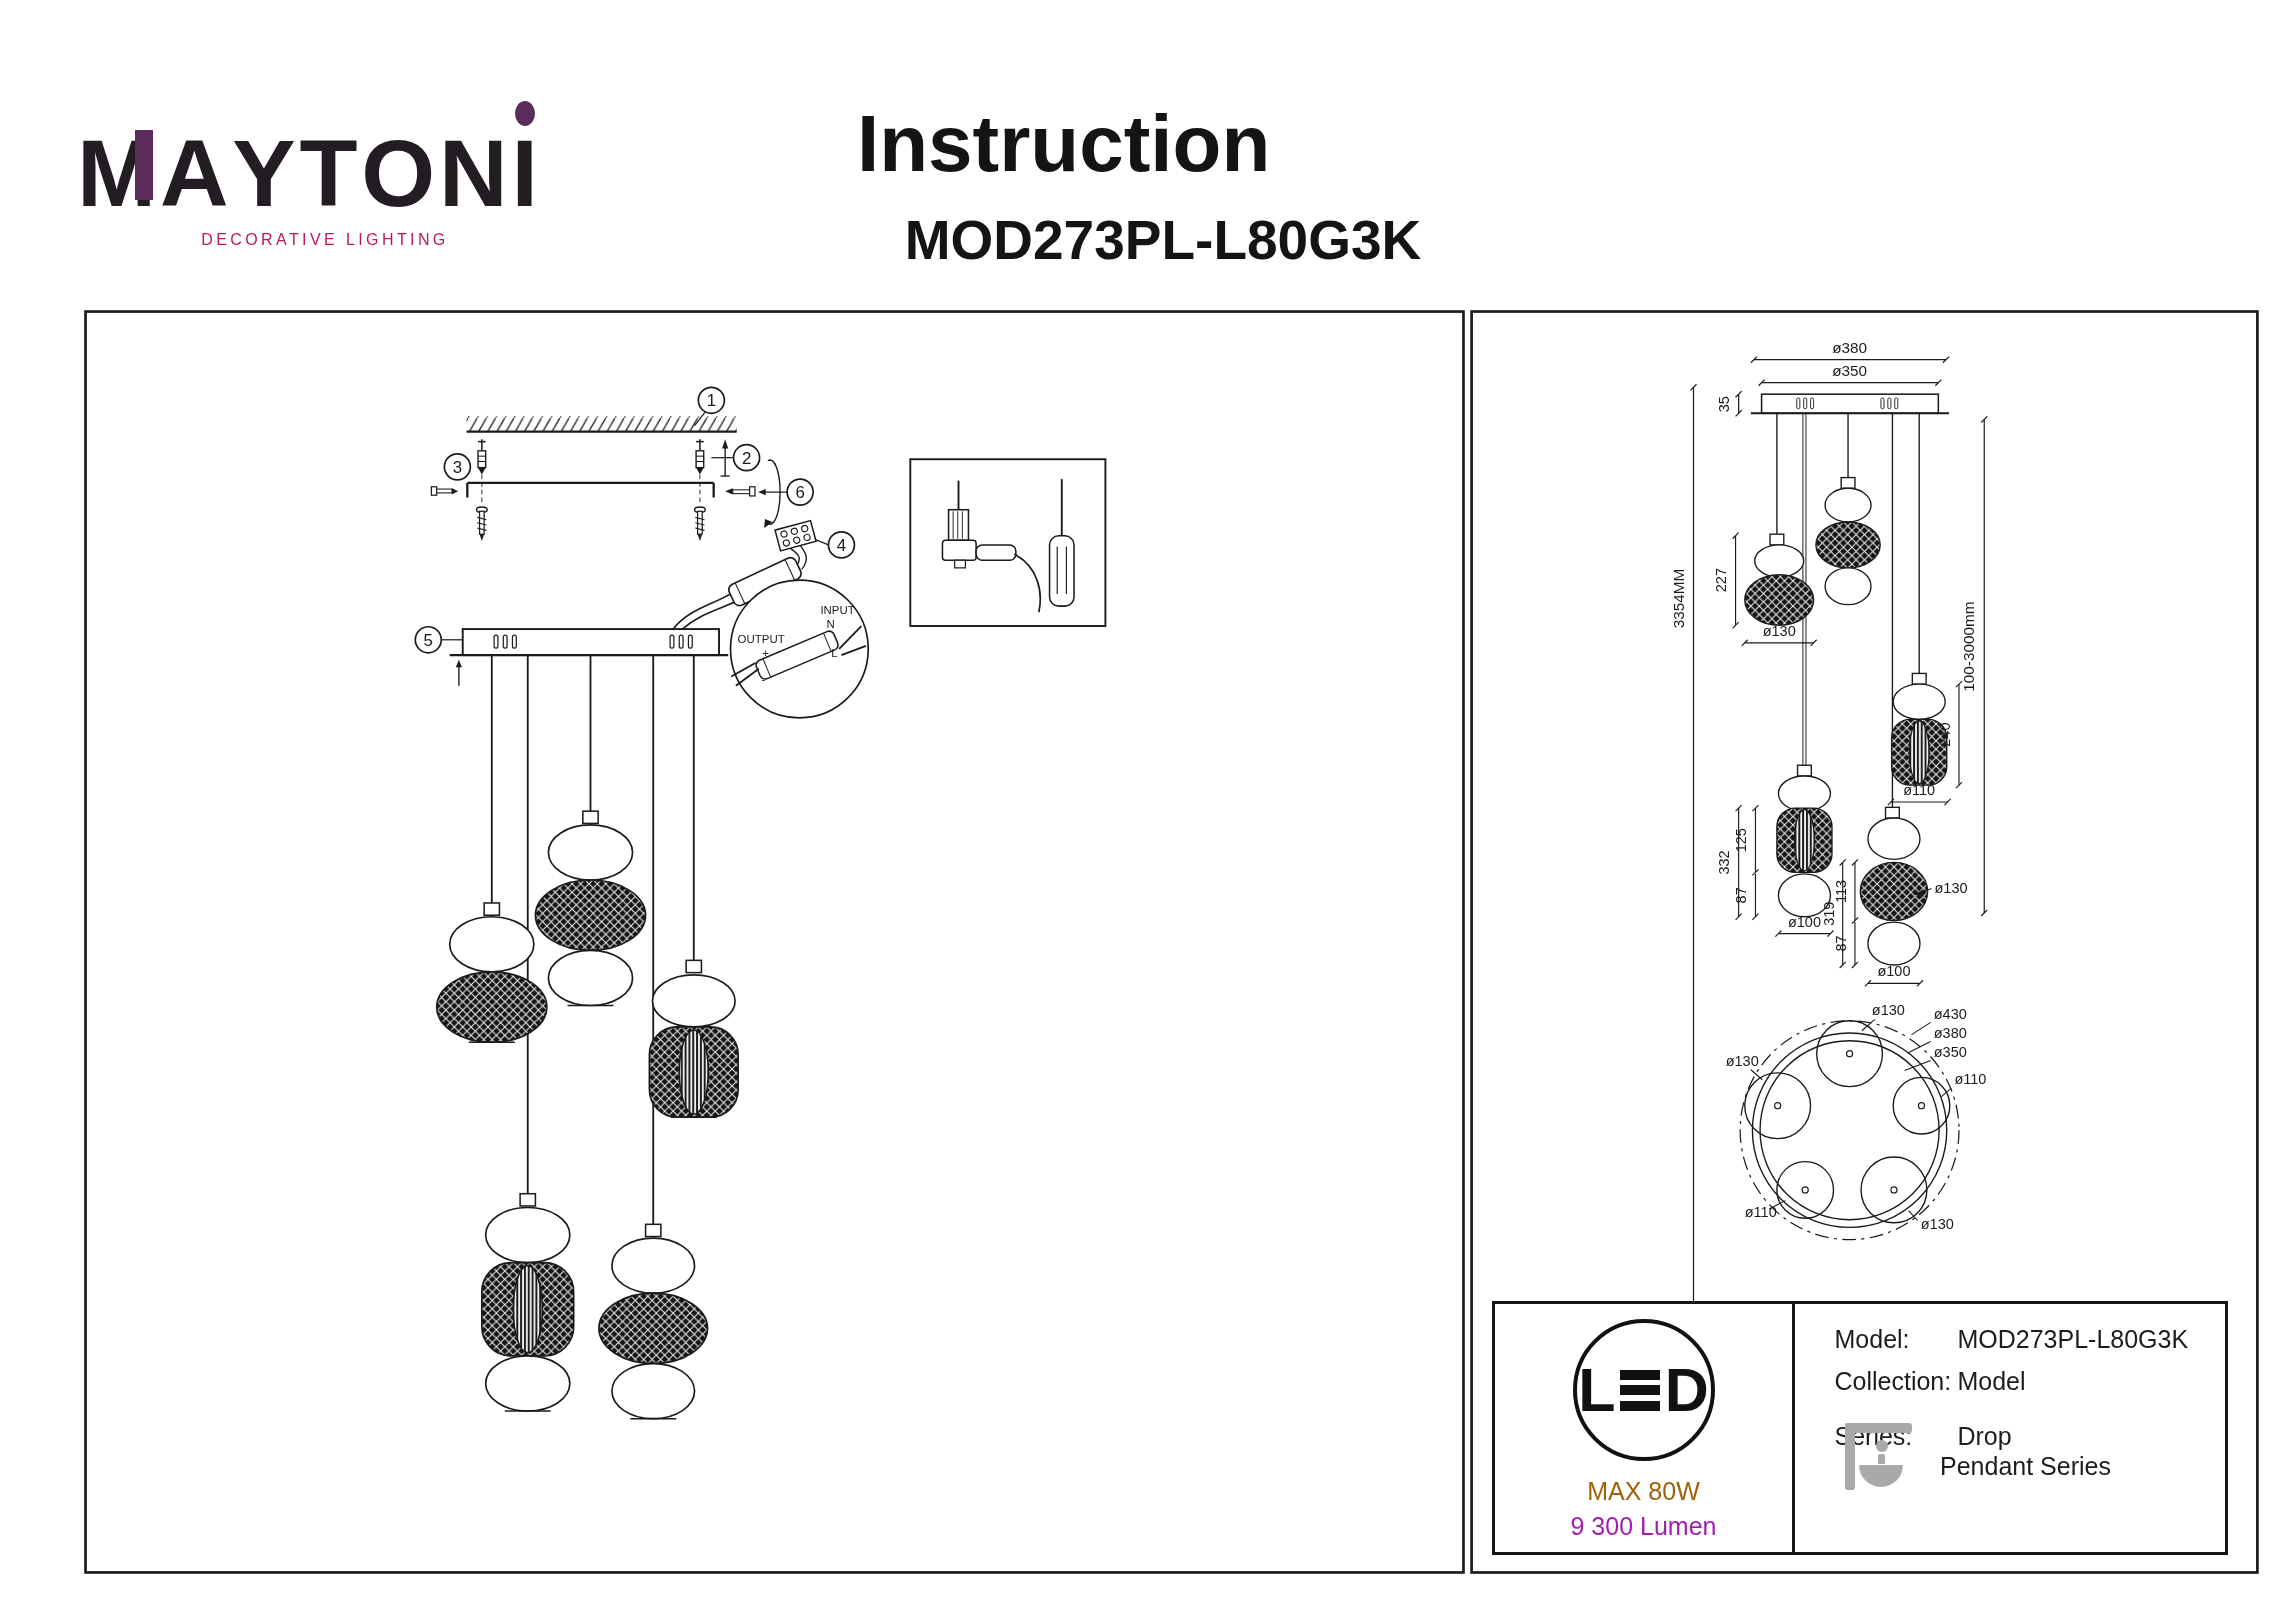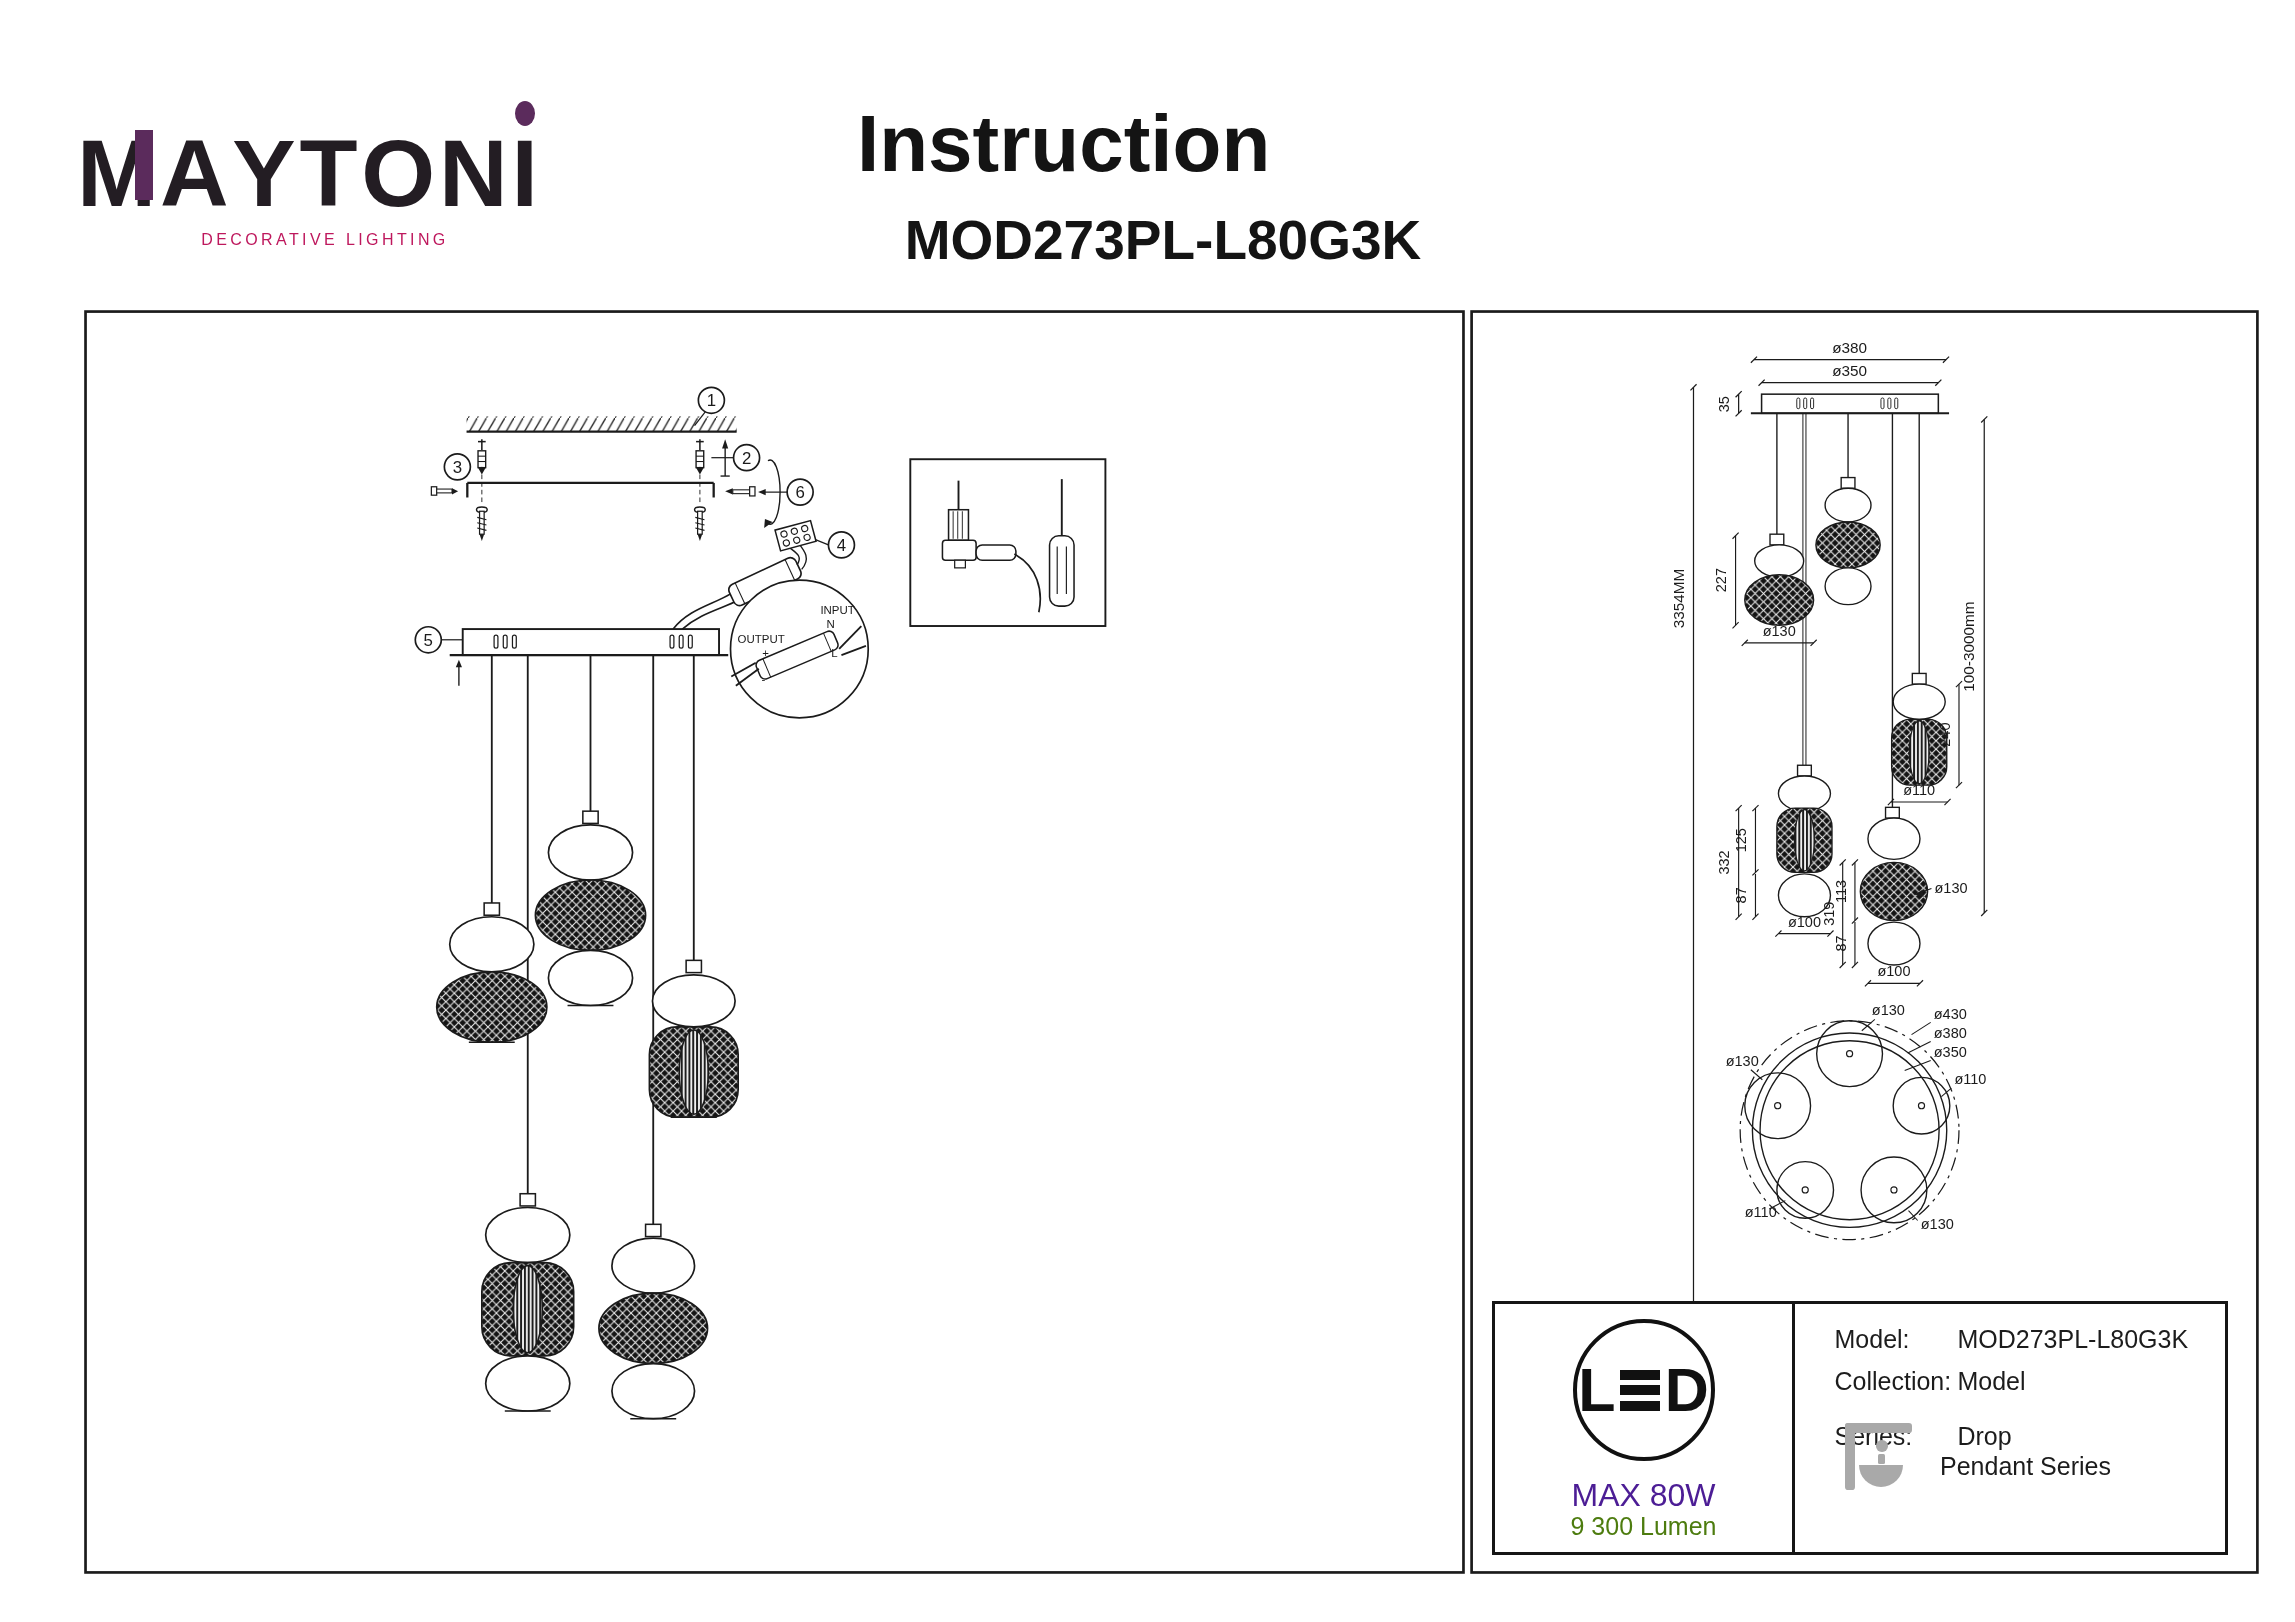--- a/index.html
+++ b/index.html
@@ -32,22 +32,22 @@
   .spec{position:absolute;left:1492px;top:1301px;width:736px;height:254px;background:#fff;
         border:3.1px solid #151515;box-sizing:border-box;display:flex;}
   .spec-left{width:300px;border-right:3.1px solid #151515;position:relative;box-sizing:border-box;}
   .spec-right{flex:1;position:relative;margin-left:12px;}
   .led-circle{position:absolute;left:50%;transform:translateX(-50%);top:15.3px;width:142px;height:142px;
               border:4.6px solid #111;border-radius:50%;box-sizing:border-box;
               display:flex;align-items:center;justify-content:center;gap:4.6px;}
   .led-l,.led-d{font-size:61px;font-weight:700;color:#111;line-height:1;}
   .led-bars{display:flex;flex-direction:column;gap:5.4px;}
   .led-bars i{display:block;width:40px;height:10px;background:#111;}
-  .led-max{position:absolute;left:0;right:0;top:173px;text-align:center;font-size:32px;color:#4c1d95;}
-  .led-lumen{position:absolute;left:0;right:0;top:208px;text-align:center;font-size:25px;color:#4d7c0f;}
+  .led-max{position:absolute;left:0;right:0;top:173px;text-align:center;font-size:25px;color:#a16207;}
+  .led-lumen{position:absolute;left:0;right:0;top:208px;text-align:center;font-size:25px;color:#a21caf;}
   .srow{position:absolute;font-size:25px;color:#1c1c1c;white-space:nowrap;}
   .slabel{display:inline-block;width:116px;}
   .lamp-icon{position:absolute;left:38px;top:119px;width:73px;height:73px;}
   .lamp-icon i{position:absolute;background:#a9a9a9;display:block;}
   .ic-h{left:0;top:0;width:67px;height:10px;border-radius:3.1px;}
   .ic-v{left:0;top:0;width:10px;height:67px;border-radius:3.1px;}
   .ic-ball{left:31px;top:17px;width:11.5px;height:11.5px;border-radius:50%;}
   .ic-stem{left:33px;top:31px;width:6.9px;height:10px;border-radius:1.5px;}
   .ic-bowl{left:13.8px;top:42px;width:44px;height:22px;border-radius:0 0 22px 22px;}
 </style>

